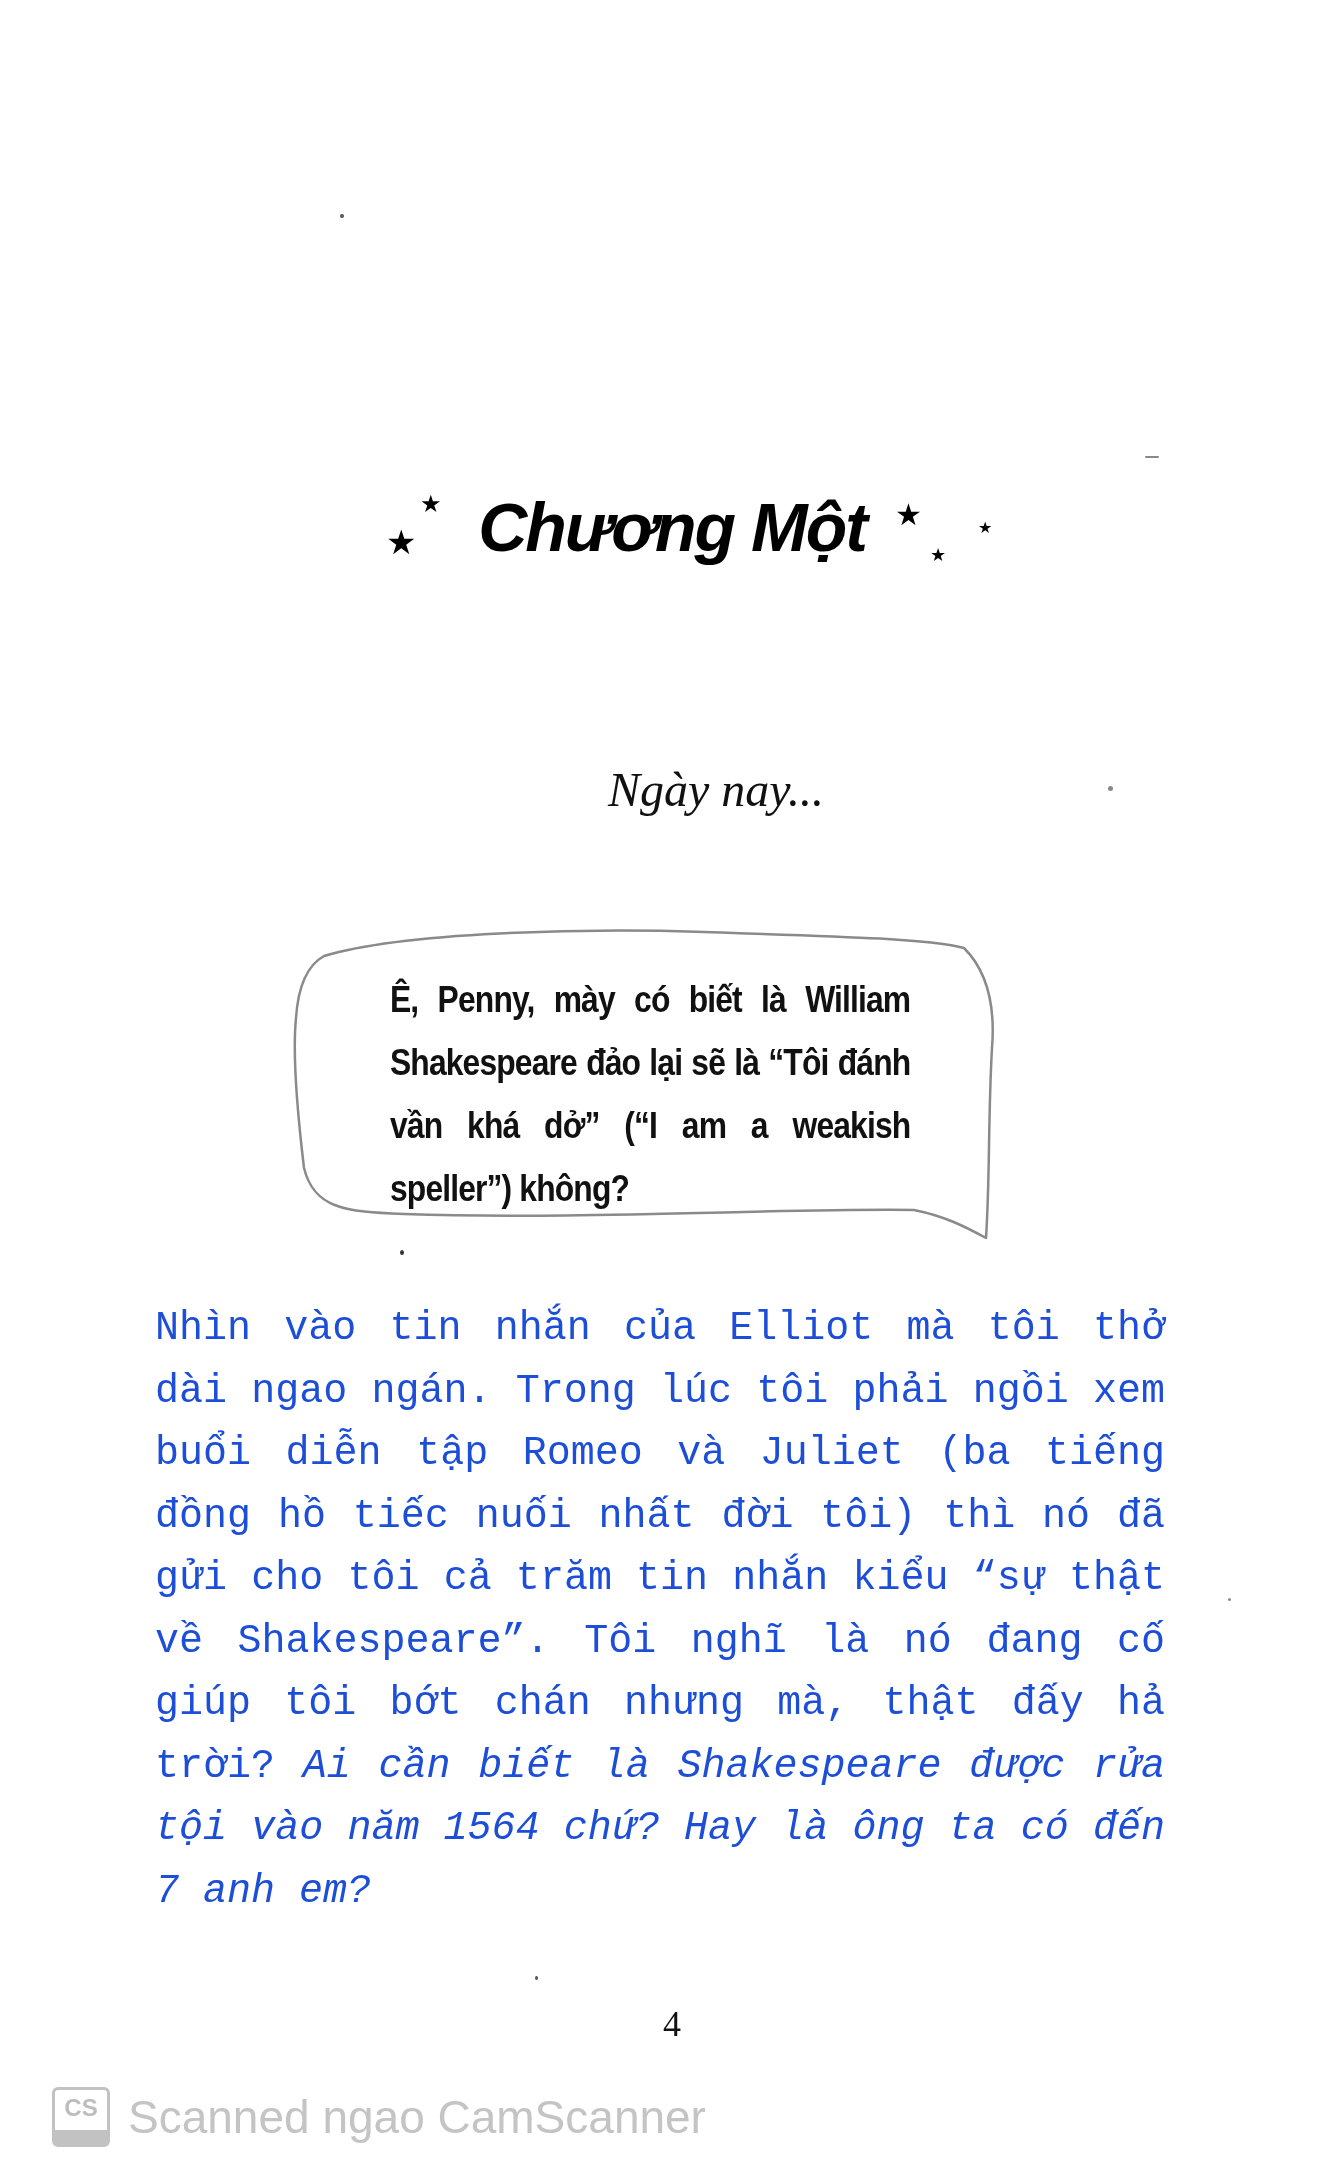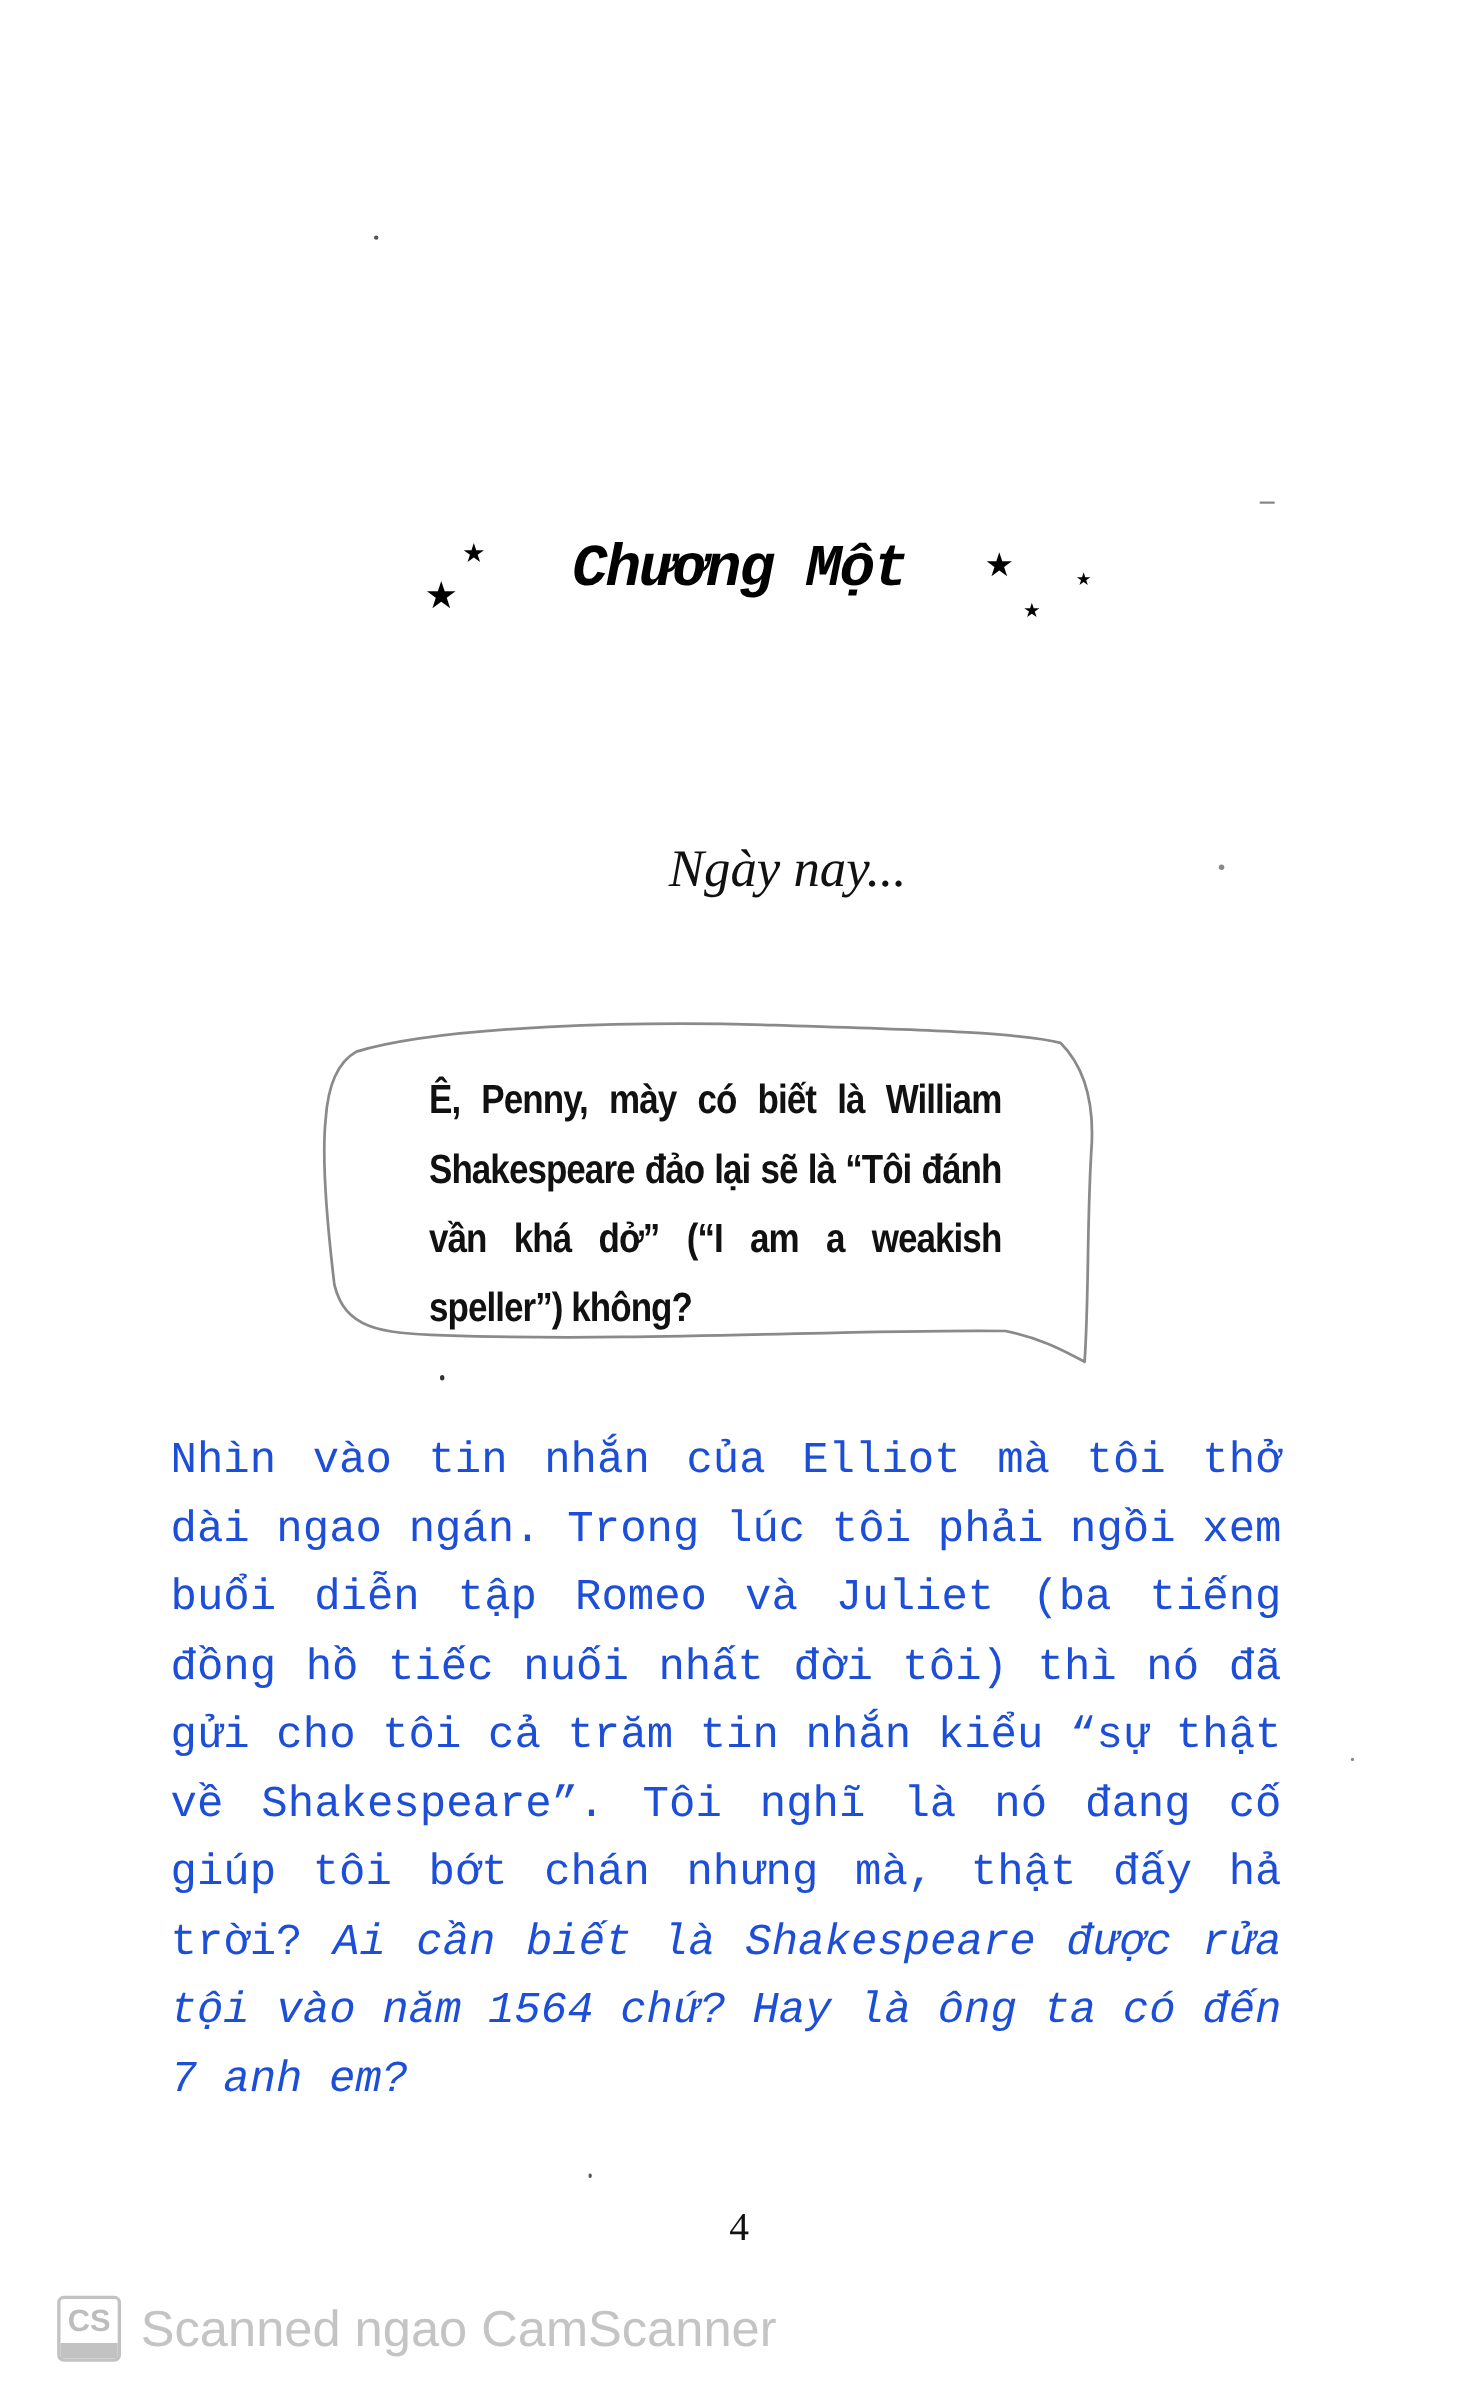--- a/index.html
+++ b/index.html
@@ -4,22 +4,22 @@
 <style>
   html, body { margin:0; padding:0; }
   body {
     width:1344px; height:2176px; background:#ffffff; position:relative; overflow:hidden;
     color:#111;
     font-family:"Liberation Serif", serif;
   }
   .speck { position:absolute; background:#555; border-radius:50%; }
   .chapter-title {
     position:absolute; left:0; width:1344px; top:488px; text-align:center;
-    font-family:Liberation Mono, monospace; font-style:italic; font-weight:bold;
-    font-size:54px; letter-spacing:-2px; color:#000;
+    font-family:Liberation Sans, sans-serif; font-style:italic; font-weight:bold;
+    font-size:68px; letter-spacing:-2px; color:#000;
   }
   .star { position:absolute; color:#000; line-height:1; }
   .subtitle {
     position:absolute; left:0; width:1344px; top:762px; text-align:center;
     font-family:"Liberation Serif", serif; font-style:italic; font-size:48px; color:#111;padding-left:44px;
   }
   .bubble {
     position:absolute; left:284px; top:918px; width:716px; height:330px;
   }
   .bubble svg { position:absolute; left:0; top:0; }
@@ -43,21 +43,21 @@
   }
   .watermark {
     position:absolute; left:52px; top:2087px; height:60px; display:flex; align-items:center;
   }
   .cs-logo {
     width:58px; height:60px; border:3px solid #c2c2c2; border-radius:6px; box-sizing:border-box;
     position:relative; background:#fff;
   }
   .cs-logo span {
     position:absolute; top:4px; left:0; width:100%; text-align:center;
-    font-family:"Liberation Sans", sans-serif; font-weight:bold; font-size:28px; color:#bdbdbd;
+    font-family:"Liberation Sans", sans-serif; font-weight:bold; font-size:24px; color:#bdbdbd;
   }
   .cs-logo::after { content:""; position:absolute; left:0; right:0; bottom:0; height:14px; background:#c2c2c2; }
   .watermark-text {
     margin-left:18px; font-family:"Liberation Sans", sans-serif; font-size:46px; color:#c4c4c4;
   }
 </style>
 </head>
 <body>
 
 <div class="speck" style="left:340px;top:214px;width:4px;height:4px;"></div>

